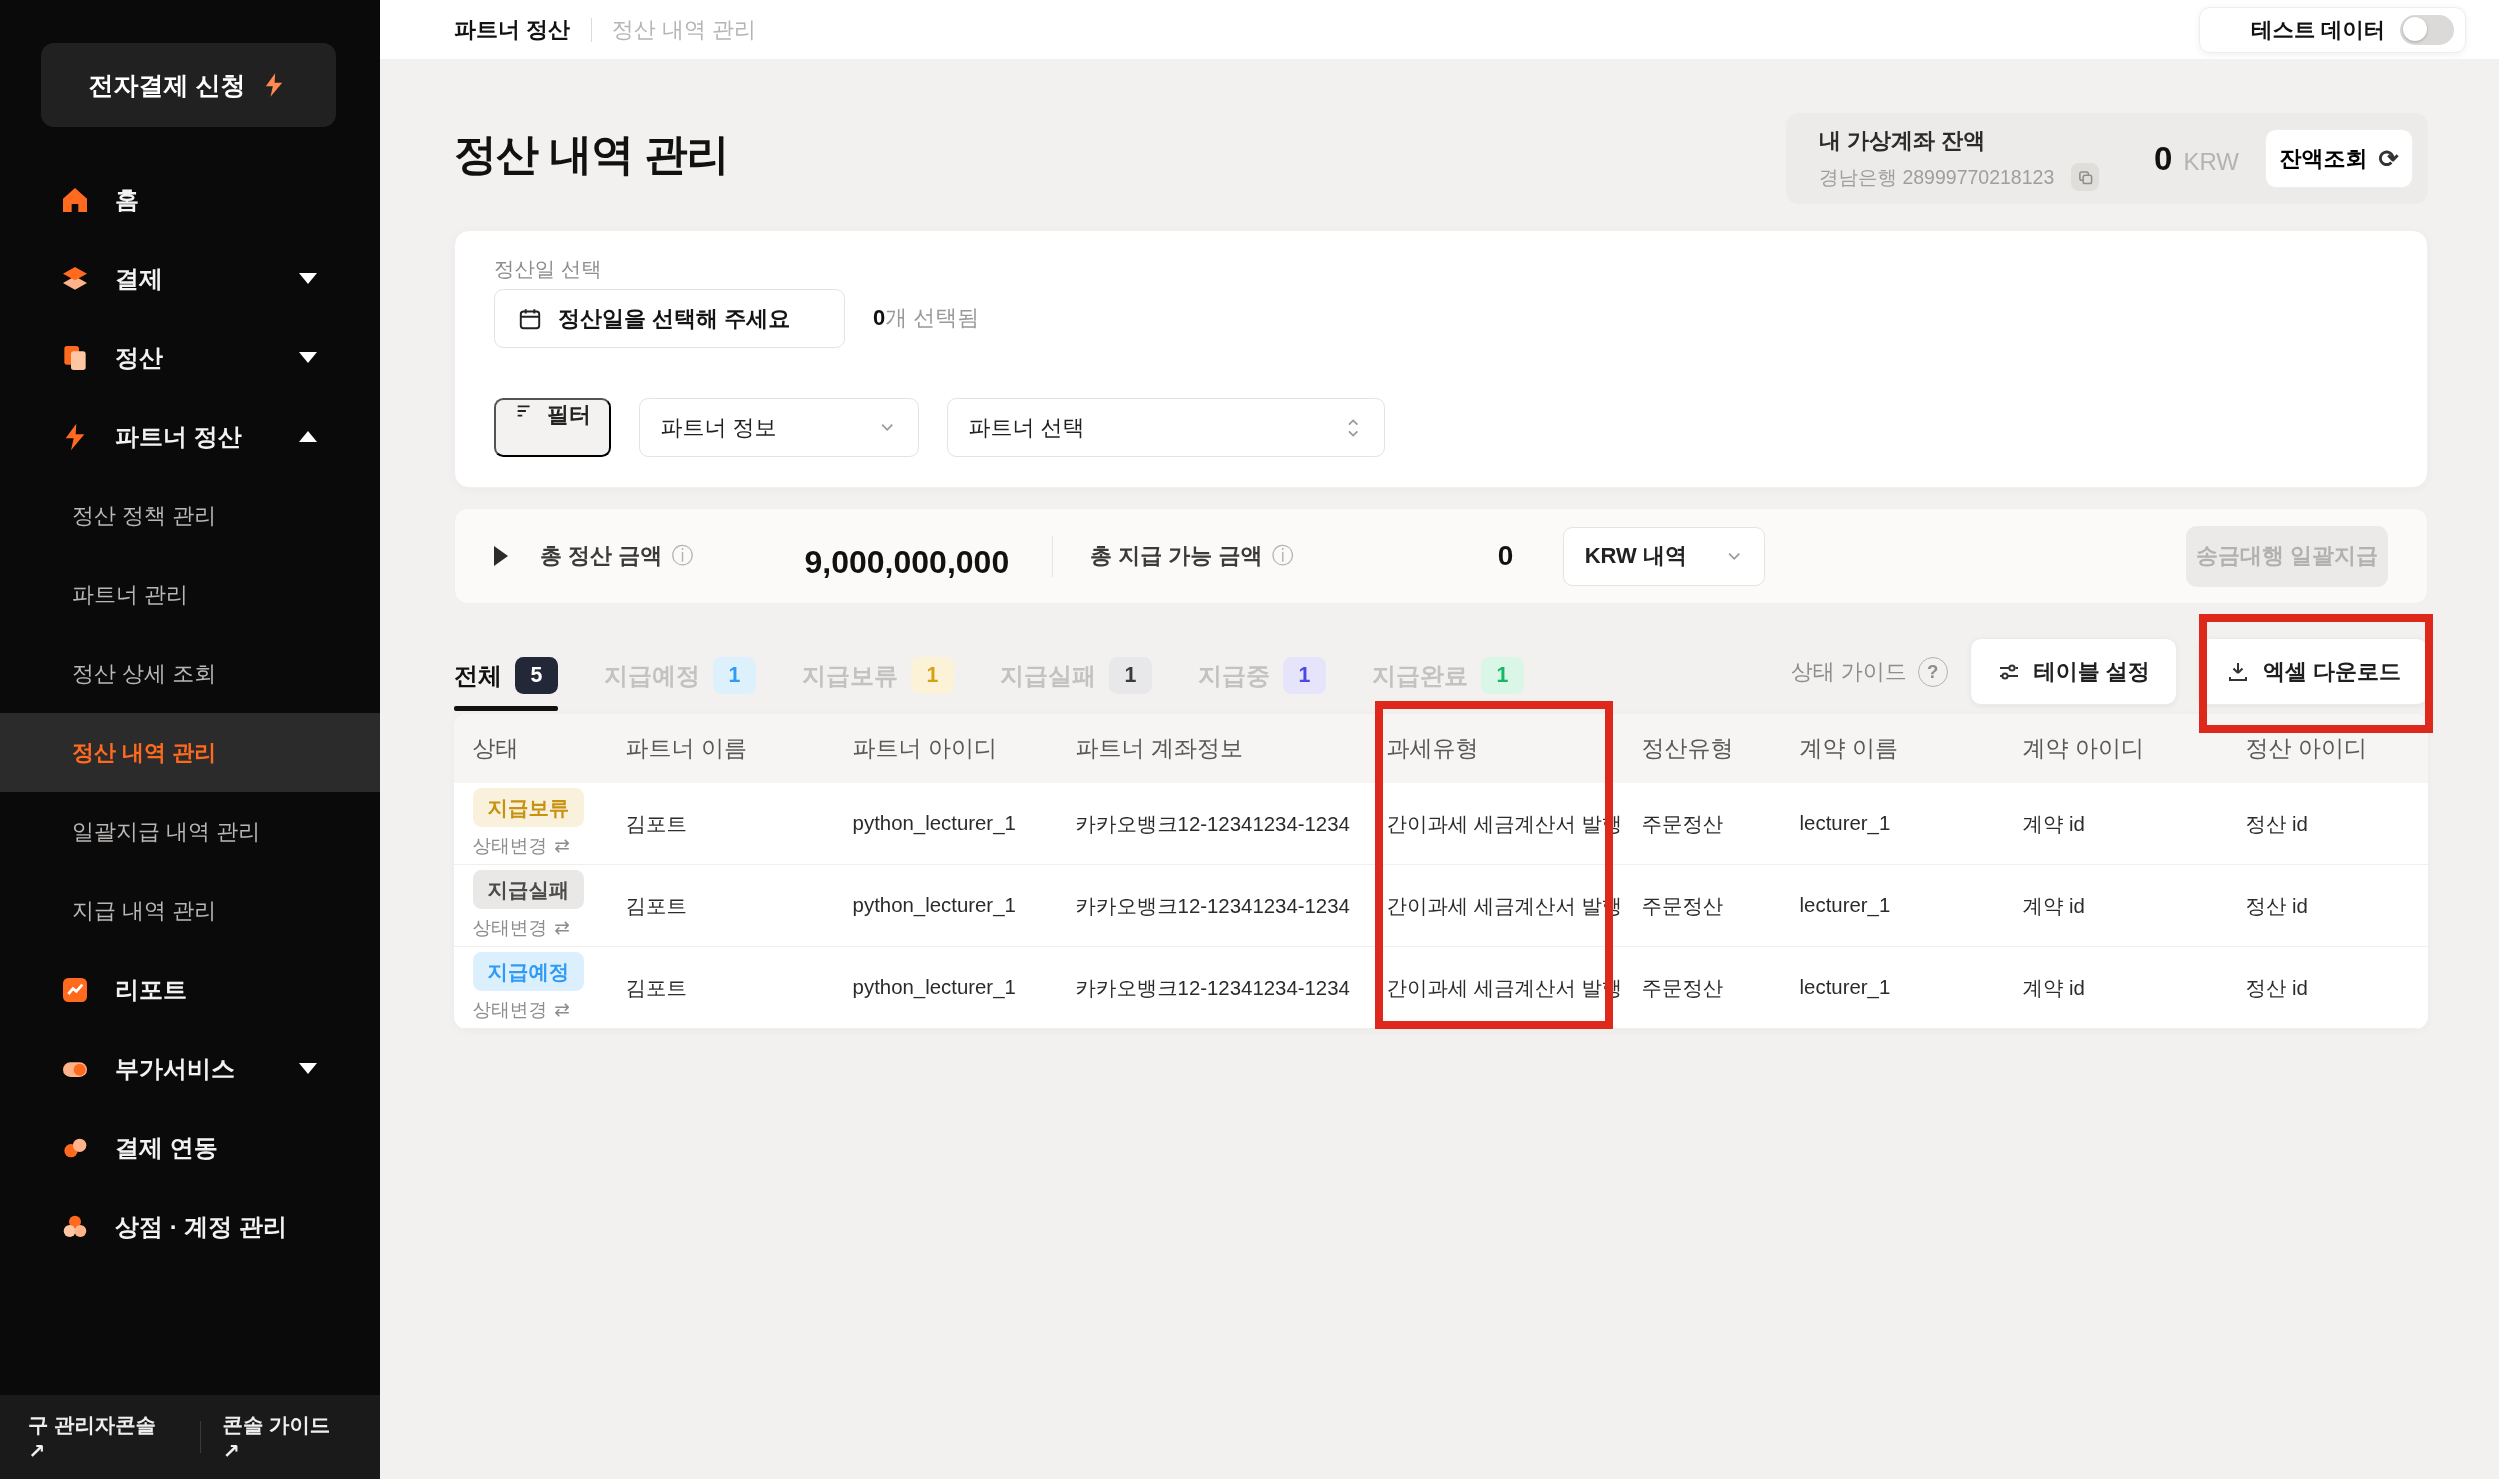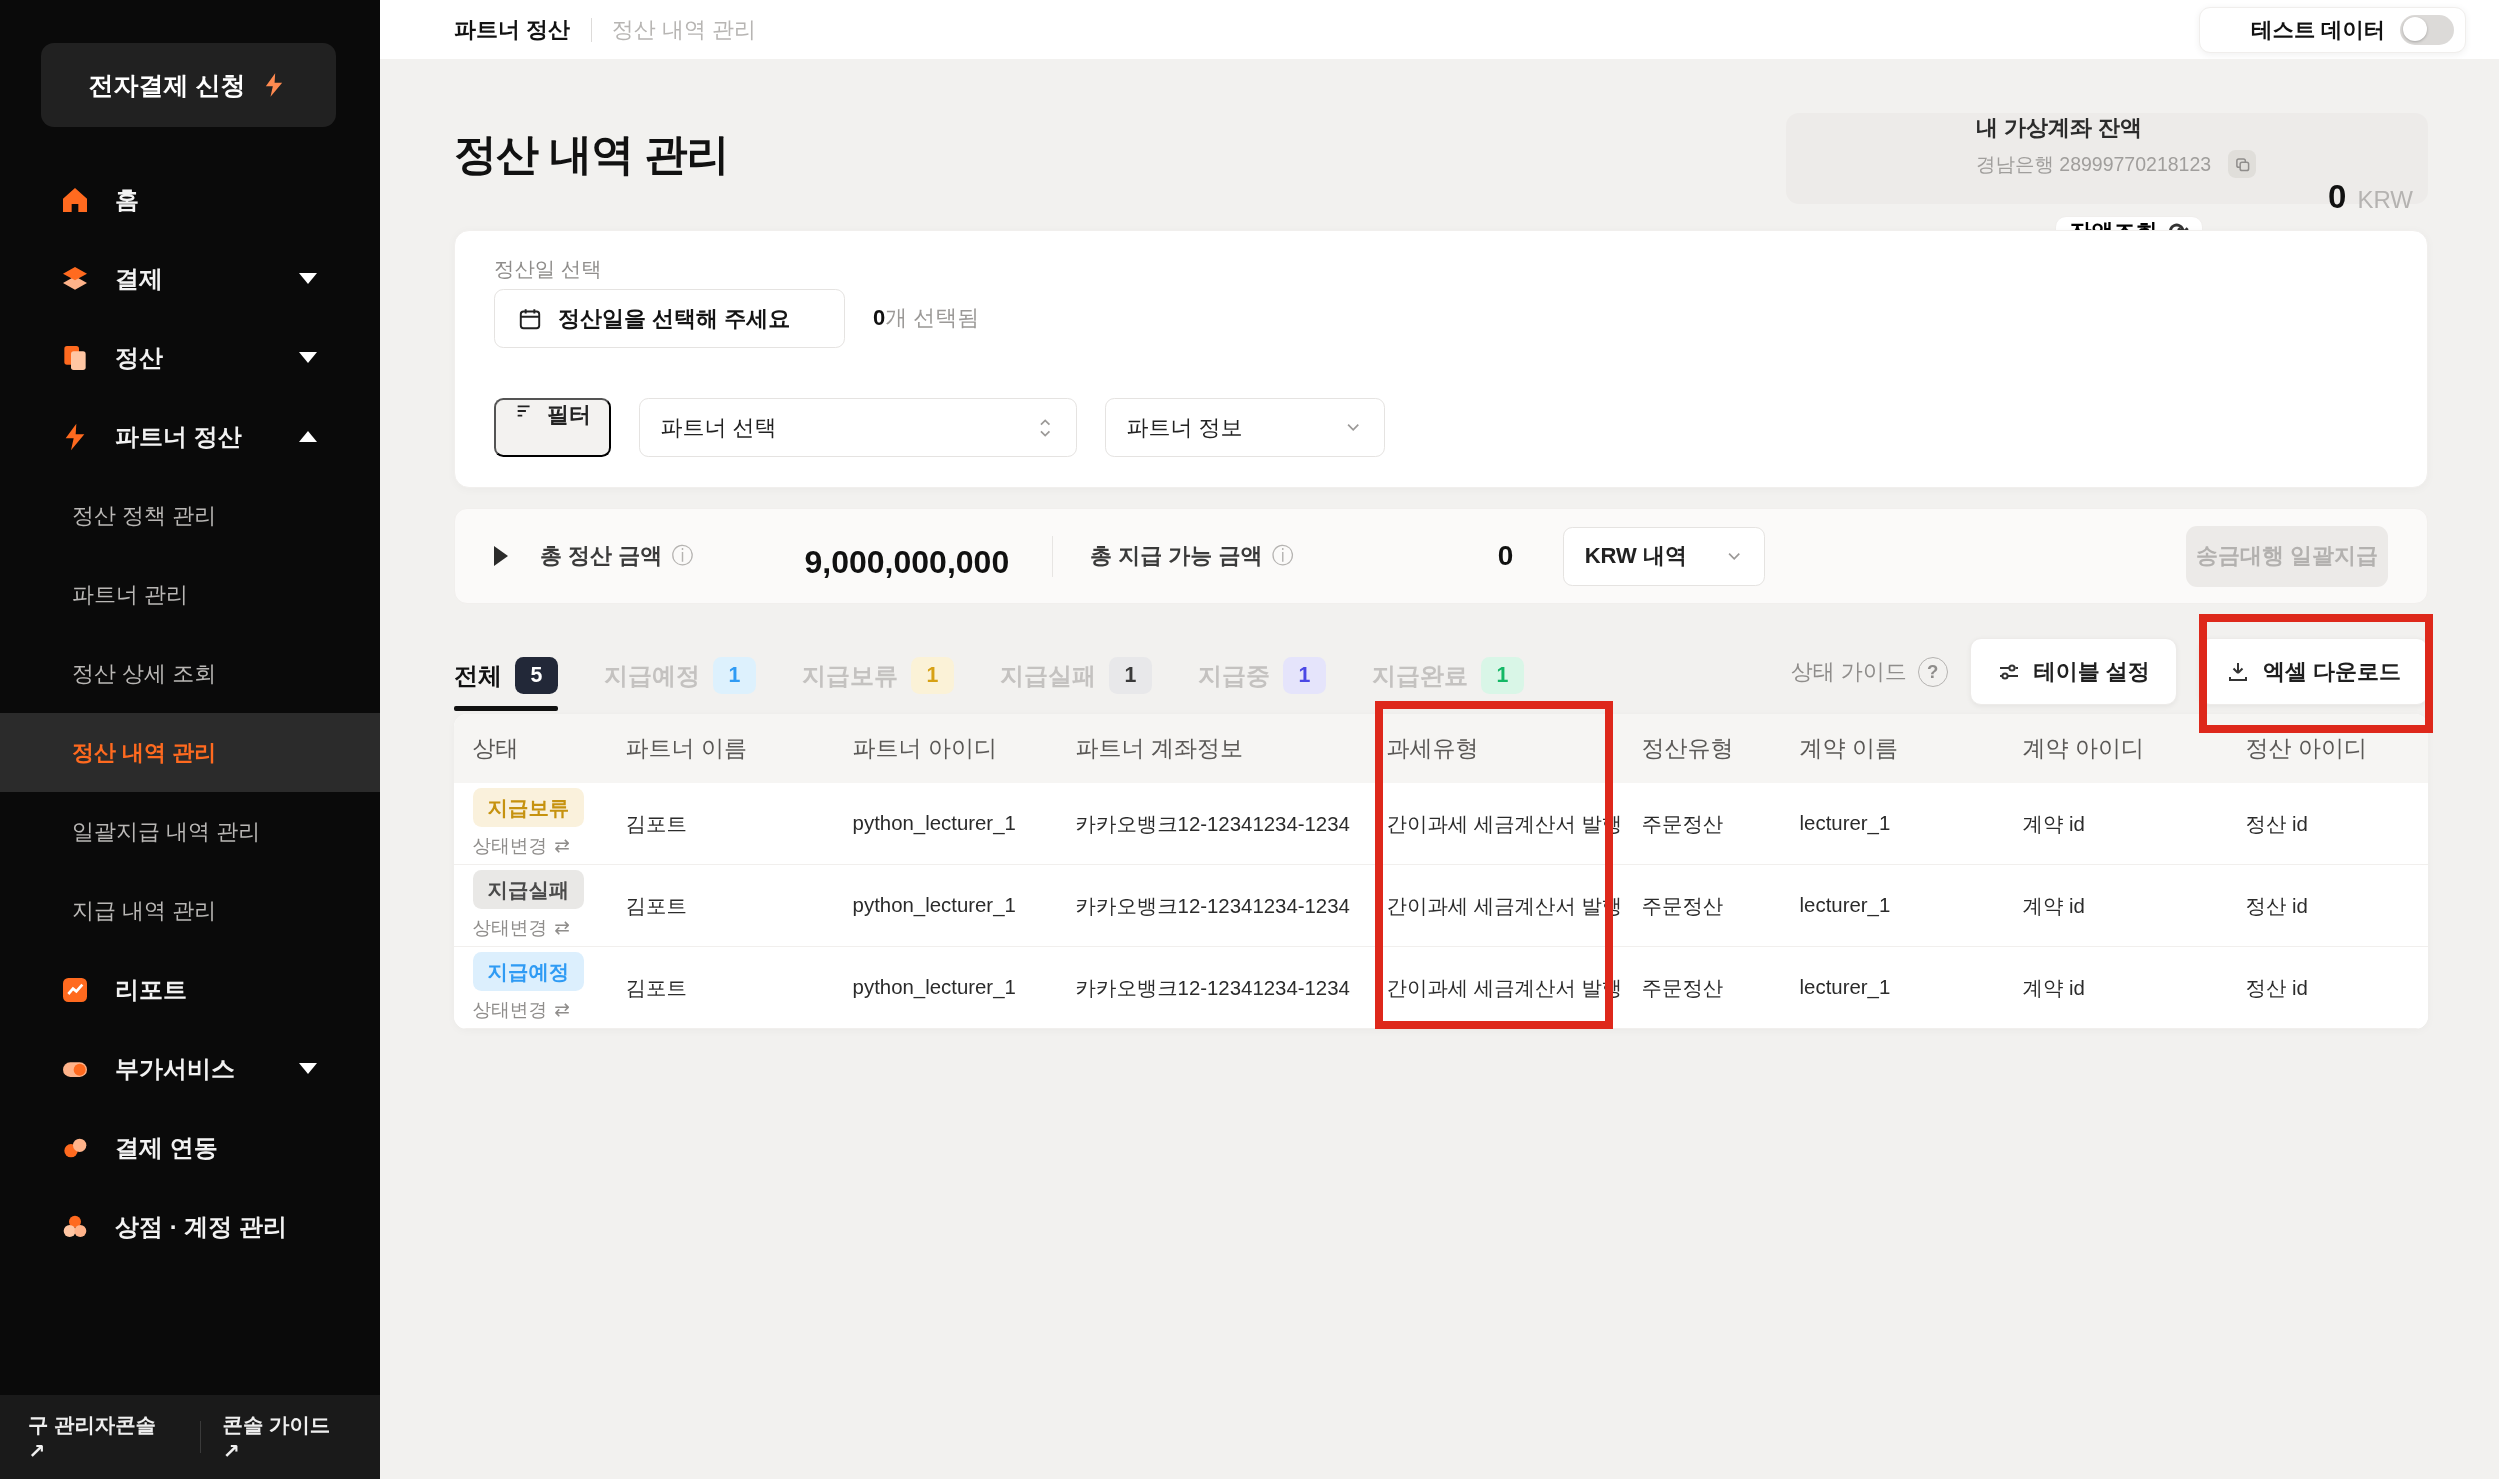--- a/index.html
+++ b/index.html
@@ -31,21 +31,21 @@
   .test-pill { position:absolute; right:33px; top:6.5px; height:46px; background:#fff; border:0.9px solid #f0eeec; box-shadow:0 1.9px 7.4px rgba(0,0,0,.06);
                border-radius:11px; display:flex; align-items:center; gap:15px; padding:0 11px 0 20.4px; }
   .test-pill .lbl { font-size:21.3px; font-weight:bold; color:#111;padding-left:31px; }
   .toggle { width:54px; height:30px; background:#dcdad8; border-radius:15px; position:relative; cursor:pointer; }
   .toggle .knob { position:absolute; left:2.8px; top:2.8px; width:24px; height:24px; background:#fff; border-radius:50%; box-shadow:0 0.9px 2.8px rgba(0,0,0,.25); }
 
   
   .main { position:absolute; left:380px; top:59px; width:2119px; height:1420px; background:#f2f1ef; }
   .page-title { position:absolute; left:74px; top:67px; font-size:43px; font-weight:bold; color:#111; letter-spacing:-0.9px; }
 
-  .balance { position:absolute; left:1406px; top:54px; width:642px; height:91px; background:#edebe9; border-radius:13px; display:flex; align-items:center; padding:0 15px 0 33px;flex-direction:column; }
+  .balance { position:absolute; left:1406px; top:54px; width:642px; height:91px; background:#edebe9; border-radius:13px; display:flex; align-items:center; padding:0 15px 0 33px; }
   .bal-left { flex:0 0 auto; }
   .bal-label { font-size:22px; font-weight:bold; color:#2b2b2b; margin-bottom:7.4px; }
   .bal-acct { font-size:19.5px; color:#a09e9c; display:flex; align-items:center; gap:17px; }
   .copy-chip { width:28px; height:28px; border-radius:7.4px; background:#e0deda; display:flex; align-items:center; justify-content:center; cursor:pointer; }
   .bal-amount { margin-left:auto; display:flex; align-items:baseline; gap:11px; }
   .bal-num { font-size:33px; font-weight:bold; color:#111; }
   .bal-cur { font-size:24px; color:#b5b3b1; }
   .bal-btn { margin-left:26px; width:148px; height:59px; background:#fff; border:0.9px solid #f0eeec; border-radius:11px; display:flex; align-items:center; justify-content:center; gap:11px; font-size:22px; font-weight:bold; cursor:pointer; }
   .refresh-g { font-size:24px; color:#333; }
 
@@ -289,33 +289,33 @@
 
       <div class="f-row2">
         <button class="filter-btn">
           <span>
             <svg width="22" height="22" viewBox="0 0 24 24" stroke="#222" stroke-width="2" fill="none">
                 <path d="M4 7h13 M4 12h9 M4 17h5"></path>
               </svg>
           </span>
           <span>필터</span>
         </button>
+        <div class="dd dd1">
+          <span>파트너 정보</span>
+          <span>
+            <svg width="20.4" height="20.4" viewBox="0 0 24 24" fill="none" stroke="#9b9997" stroke-width="2">
+                <path d="M6 9l6 6 6-6"></path>
+              </svg>
+          </span>
+        </div>
         <div class="dd dd2">
           <span>파트너 선택</span>
           <span>
             <svg width="20.4" height="24" viewBox="0 0 24 28" fill="none" stroke="#9b9997" stroke-width="2">
                 <path d="M7 10l5-5 5 5 M7 18l5 5 5-5"></path>
-              </svg>
-          </span>
-        </div>
-        <div class="dd dd1">
-          <span>파트너 정보</span>
-          <span>
-            <svg width="20.4" height="20.4" viewBox="0 0 24 24" fill="none" stroke="#9b9997" stroke-width="2">
-                <path d="M6 9l6 6 6-6"></path>
               </svg>
           </span>
         </div>
       </div>
     </section>
 
     <section class="summary-card">
       <span class="caret-r"></span>
       <span class="sum-label">
         <span>총 정산 금액</span>

